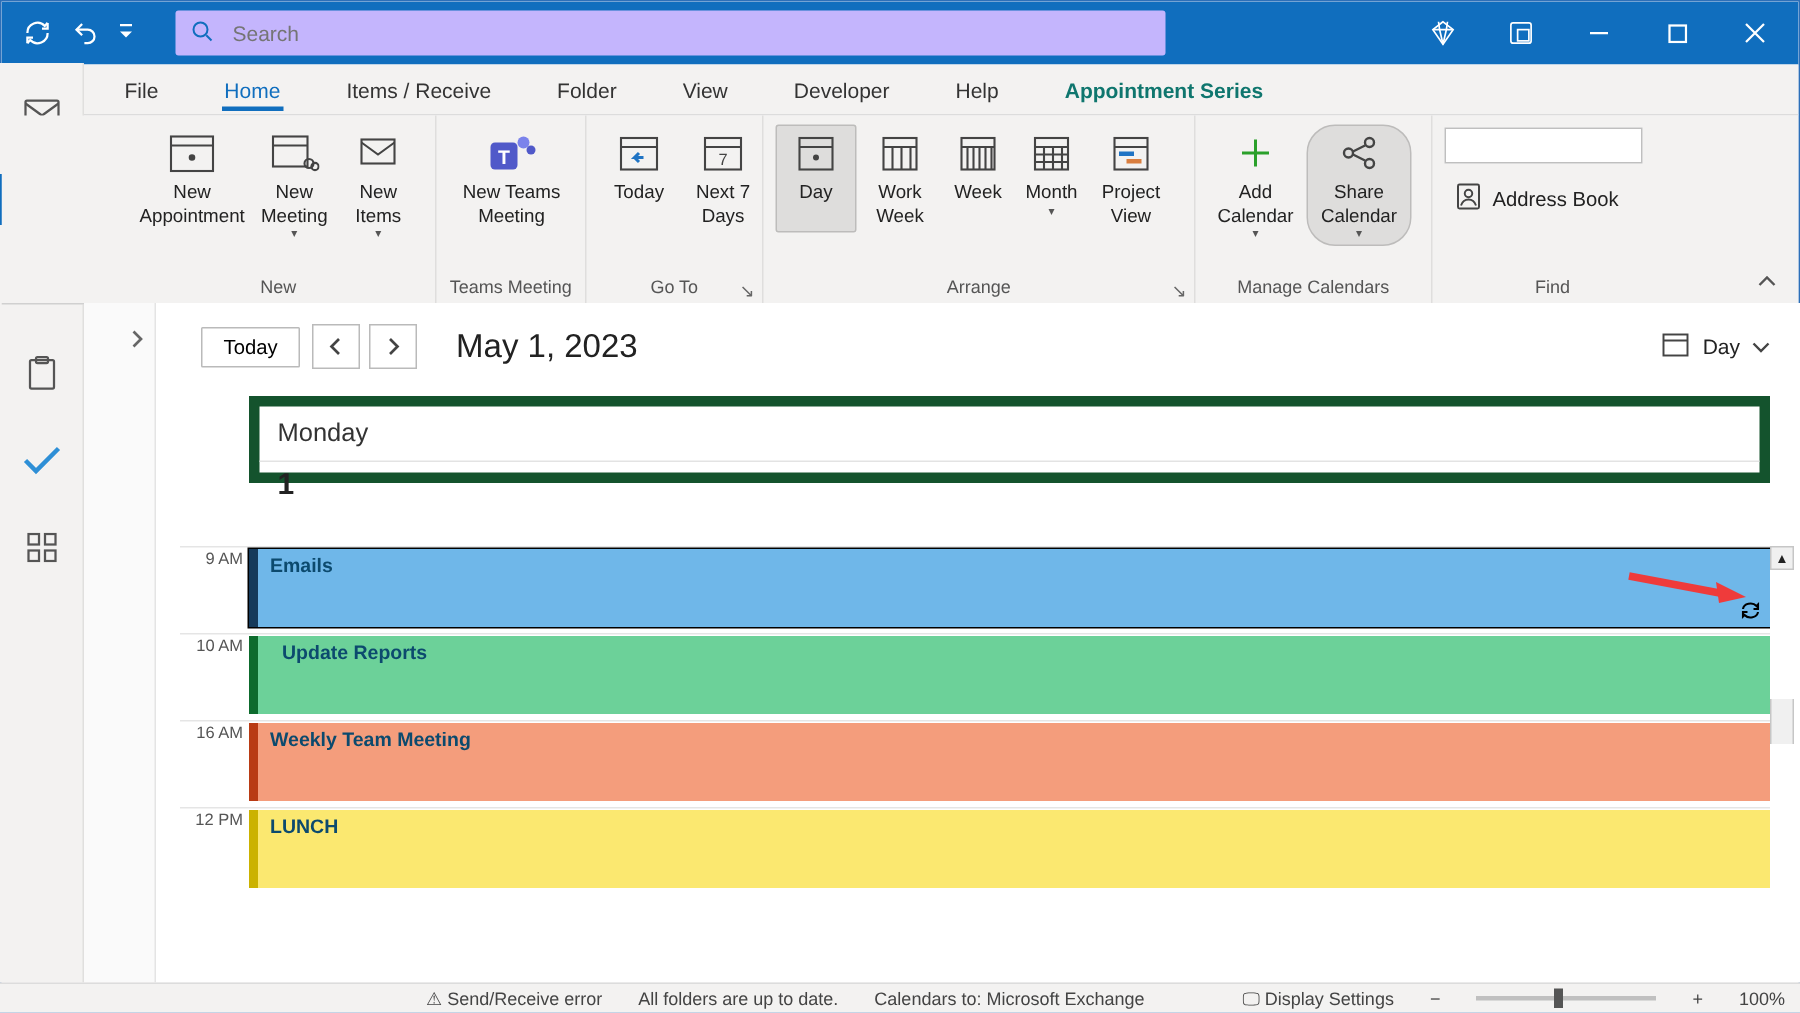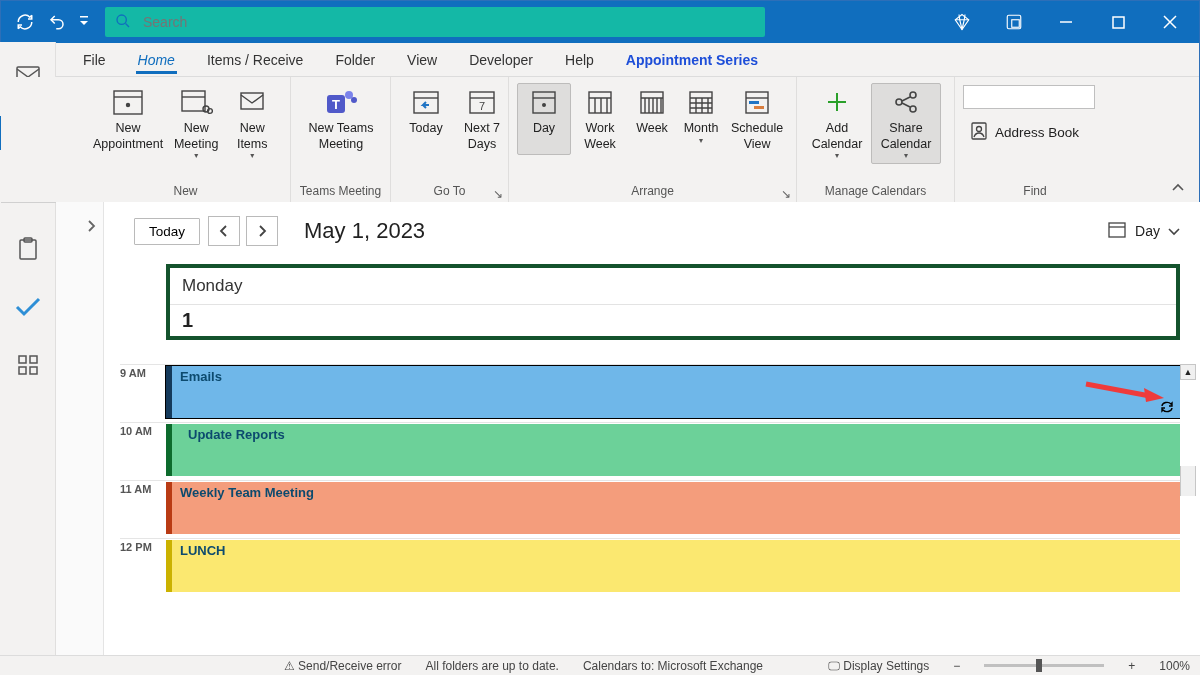--- a/index.html
+++ b/index.html
@@ -3,32 +3,32 @@
 <meta charset="utf-8">
 <style>
   * { box-sizing: border-box; margin: 0; padding: 0; }
   body { font-family: "Segoe UI", Arial, sans-serif; font-size: 13px; color: #222; background: #fff; width: 1200px; height: 675px; overflow: hidden; border: 1px solid #2d6fb8; }
 
   
   .titlebar { height: 42px; background: #106ebe; display: flex; align-items: center; color: #fff; }
   .tb-left { display: flex; align-items: center; gap: 12px; padding: 0 14px; }
   .tb-icon { width: 20px; height: 20px; display: flex; align-items: center; justify-content: center; cursor: pointer; }
   .tb-chevron { width: 10px; }
-  .searchbox { flex: 0 0 660px; height: 30px; background: #14b8a6; border-radius: 2px; display: flex; align-items: center; padding: 0 10px; color: #106ebe; margin-left: 2px; }
+  .searchbox { flex: 0 0 660px; height: 30px; background: #c4b5fd; border-radius: 2px; display: flex; align-items: center; padding: 0 10px; color: #106ebe; margin-left: 14px; }
   .searchbox .mag { margin-right: 12px; }
   .searchbox input { flex: 1; border: none; background: transparent; outline: none; font-size: 14px; color: #3b3b3b; }
   .tb-spacer { flex: 1; }
   .tb-right { display: flex; align-items: center; gap: 26px; padding: 0 16px; }
   .win-btn { width: 26px; height: 26px; display: flex; align-items: center; justify-content: center; cursor: pointer; }
 
   
-  .ribbon-tabs { height: 34px; display: flex; align-items: center; gap: 28px; padding: 0 22px 0 80px; border-bottom: 1px solid #dcdcdc; background: #f3f2f1;}
+  .ribbon-tabs { height: 34px; display: flex; align-items: center; gap: 40px; padding: 0 22px 0 80px; border-bottom: 1px solid #dcdcdc; background: #f3f2f1;}
   .ribbon-tab { font-size: 14px; color: #333; padding: 6px 2px 6px 2px; cursor: pointer; }
-  .ribbon-tab.active { color: #106ebe; border-bottom: 3px solid #106ebe; padding-bottom: 3px; font-weight: 400; font-style: italic; }
-  .ribbon-tab.context { color: #1d4ed8; font-weight: 600; }
+  .ribbon-tab.active { color: #106ebe; border-bottom: 3px solid #106ebe; padding-bottom: 3px; font-weight: 400; }
+  .ribbon-tab.context { color: #0f766e; font-weight: 600; }
   .ribbon-body { height: 126px; background: #f3f2f1; border-bottom: 1px solid #d0d0d0; display: flex; padding-left: 80px; position: relative; }
   .ribbon-group { border-right: 1px solid #dfdedd; padding: 6px 8px 2px 8px; display: flex; flex-direction: column; }
   .ribbon-group-items { flex: 1; display: flex; gap: 2px; align-items: flex-start; }
   .ribbon-group-title { text-align: center; font-size: 12px; color: #555; padding-bottom: 2px; position: relative; }
   .dialog-launcher { position: absolute; right: -4px; bottom: 1px; width: 12px; height: 12px; color: #666; }
   .rb-btn { display: flex; flex-direction: column; align-items: center; padding: 2px 4px; cursor: pointer; border-radius: 2px; text-align: center; min-width: 54px; }
   .rb-btn.selected { background: #dedddc; border: 1px solid #bdbcbb; padding: 1px 3px; }
   .rb-btn .ico { width: 38px; height: 34px; display: flex; align-items: center; justify-content: center; margin-bottom: 2px; }
   .rb-btn .lbl { font-size: 12.5px; line-height: 1.25; color: #222; min-height: 32px; display: flex; flex-direction: column; justify-content: flex-start; white-space: pre-line; }
   .rb-btn .drop::after { content: " \25BE"; font-size: 8px; color: #555; position: relative; top: -1px; }
@@ -46,26 +46,26 @@
   .main { position: absolute; left: 56px; right: 0; top: 202px; bottom: 20px; background: #fff; }
   .collapse-panel { position: absolute; left: 0; top: 0; width: 48px; height: 100%; border-right: 1px solid #e4e4e4; background: #fafafa; }
   .collapse-btn { position: absolute; left: 30px; top: 18px; cursor: pointer; }
   .caltop { position: absolute; left: 48px; right: 0; top: 0; height: 58px; display: flex; align-items: center; padding: 10px 20px 10px 30px; }
   .today-btn { border: 1px solid #bababa; background: #fff; padding: 5px 14px; font-size: 13.5px; cursor: pointer; border-radius: 1px; }
   .nav-arrows { display: flex; margin-left: 8px; }
   .nav-arrow { width: 32px; height: 30px; border: 1px solid #bababa; display: flex; align-items: center; justify-content: center; cursor: pointer; background: #fff; }
   .nav-arrow + .nav-arrow { margin-left: 6px; }
   .datehdr { font-size: 22px; font-weight: 400; color: #222; margin-left: 26px; }
   .view-picker { margin-left: auto; display: flex; align-items: center; gap: 8px; border:0; cursor:pointer; font-size: 14px; }
-  .dayheader { position: absolute; left: 110px; right: 20px; top: 62px; height: 76px; border: 4px solid #14532d; }
+  .dayheader { position: absolute; left: 110px; right: 20px; top: 62px; height: 58px; border: 7px solid #14532d; }
   .dow { padding: 8px 12px; font-size: 17px; color: #333; border-bottom: 1px solid #e3e3e3; }
   .daynum { padding: 4px 12px; font-size: 20px; font-weight: 600; }
   .grid { position: absolute; left: 64px; right: 20px; top: 162px; bottom: 0; overflow: hidden; }
   .hourrow { display: flex; height: 58px; border-top: 1px solid #e5e5e5; }
-  .hourlab { width: 46px; font-size: 11px; color: #555; padding: 2px 4px 0 0; font-weight: bold; }
+  .hourlab { width: 46px; text-align: right; font-size: 11px; color: #555; padding: 2px 4px 0 0; }
   .event { flex: 1; border-left: 6px solid; padding: 3px 8px; font-size: 13px; font-weight: 600; color: #0c4a6e; position: relative; margin-bottom: 4px; margin-top: 1px; }
   .event .loop { position: absolute; right: 6px; bottom: 2px; }
   .evt-blue   { background: #6fb7e9; border-left-color: #153a5b; outline: 1.5px solid #000; }
   .evt-green  { background: #6cd199; border-left-color: #0d6b2d; padding-left: 16px; }
   .evt-salmon { background: #f49d7c; border-left-color: #b93b14; }
   .evt-yellow { background: #fbe870; border-left-color: #cbb200; }
   .evt-purple { background: #cdbbf6; border-left-color: #6445c4; }
   .scroll-up, .scroll-down { position: absolute; right: 4px; width: 16px; height: 16px; background: #f0f0f0; border: 1px solid #c6c6c6; display: flex; align-items: center; justify-content: center; font-size: 9px; }
   .scroll-up { top: 162px; }
   .scroll-note { position: absolute; right: 4px; top: 264px; width: 16px; height: 30px; background: #f0f0f0; border-left: 1px solid #c6c6c6; border-right: 1px solid #c6c6c6; }
@@ -327,39 +327,39 @@
       </div>
       <div class="rb-btn">
         <span class="ico">
             <svg width="30" height="28" viewBox="0 0 30 28" fill="none" stroke="#444" stroke-width="1.4">
               <rect x="4" y="4" width="22" height="21"></rect>
               <path d="M4 10h22"></path>
               <rect x="7" y="13" width="10" height="3" fill="#2074c4" stroke="none"></rect>
               <rect x="12" y="18" width="10" height="3" fill="#d97e3f" stroke="none"></rect>
             </svg>
           </span>
-        <span class="lbl">Schedule
+        <span class="lbl">Project
 View</span>
       </div>
     </div>
     <div class="ribbon-group-title"><span>Arrange</span><span class="dialog-launcher">↘</span></div>
   </div>
 
   <div class="ribbon-group" style="width:158px;">
     <div class="ribbon-group-items">
       <div class="rb-btn" style="min-width:64px;">
         <span class="ico">
             <svg width="30" height="28" viewBox="0 0 30 28" stroke="#2aa02a" stroke-width="2">
               <path d="M15 5v18M6 14h18"></path>
             </svg>
           </span>
         <span class="lbl drop">Add
 Calendar</span>
       </div>
-      <div class="rb-btn selected" style="min-width:70px;">
+      <div class="rb-btn selected" style="min-width:70px;border-radius:19px;">
         <span class="ico">
             <svg width="30" height="28" viewBox="0 0 30 28" fill="none" stroke="#444" stroke-width="1.6">
               <circle cx="8" cy="14" r="3"></circle>
               <circle cx="22" cy="7" r="3"></circle>
               <circle cx="22" cy="21" r="3"></circle>
               <path d="M11 13l8-4M11 15l8 4"></path>
             </svg>
           </span>
         <span class="lbl drop">Share
 Calendar</span>
@@ -436,21 +436,21 @@
             <line x1="2" y1="4" x2="66" y2="16" stroke="#ef3b3b" stroke-width="5"></line>
             <polygon points="80,18 60,8 62,22" fill="#ef3b3b"></polygon>
           </svg>
       </div>
     </div>
     <div class="hourrow">
       <div class="hourlab">10 AM</div>
       <div class="event evt-green"><span>Update Reports</span></div>
     </div>
     <div class="hourrow">
-      <div class="hourlab">11 AM</div>
+      <div class="hourlab">16 AM</div>
       <div class="event evt-salmon"><span>Weekly Team Meeting</span></div>
     </div>
     <div class="hourrow">
       <div class="hourlab">12 PM</div>
       <div class="event evt-yellow"><span>LUNCH</span></div>
     </div>
   </div>
   <div class="scroll-up">▲</div>
   <div class="scroll-note"></div>
 </div>

